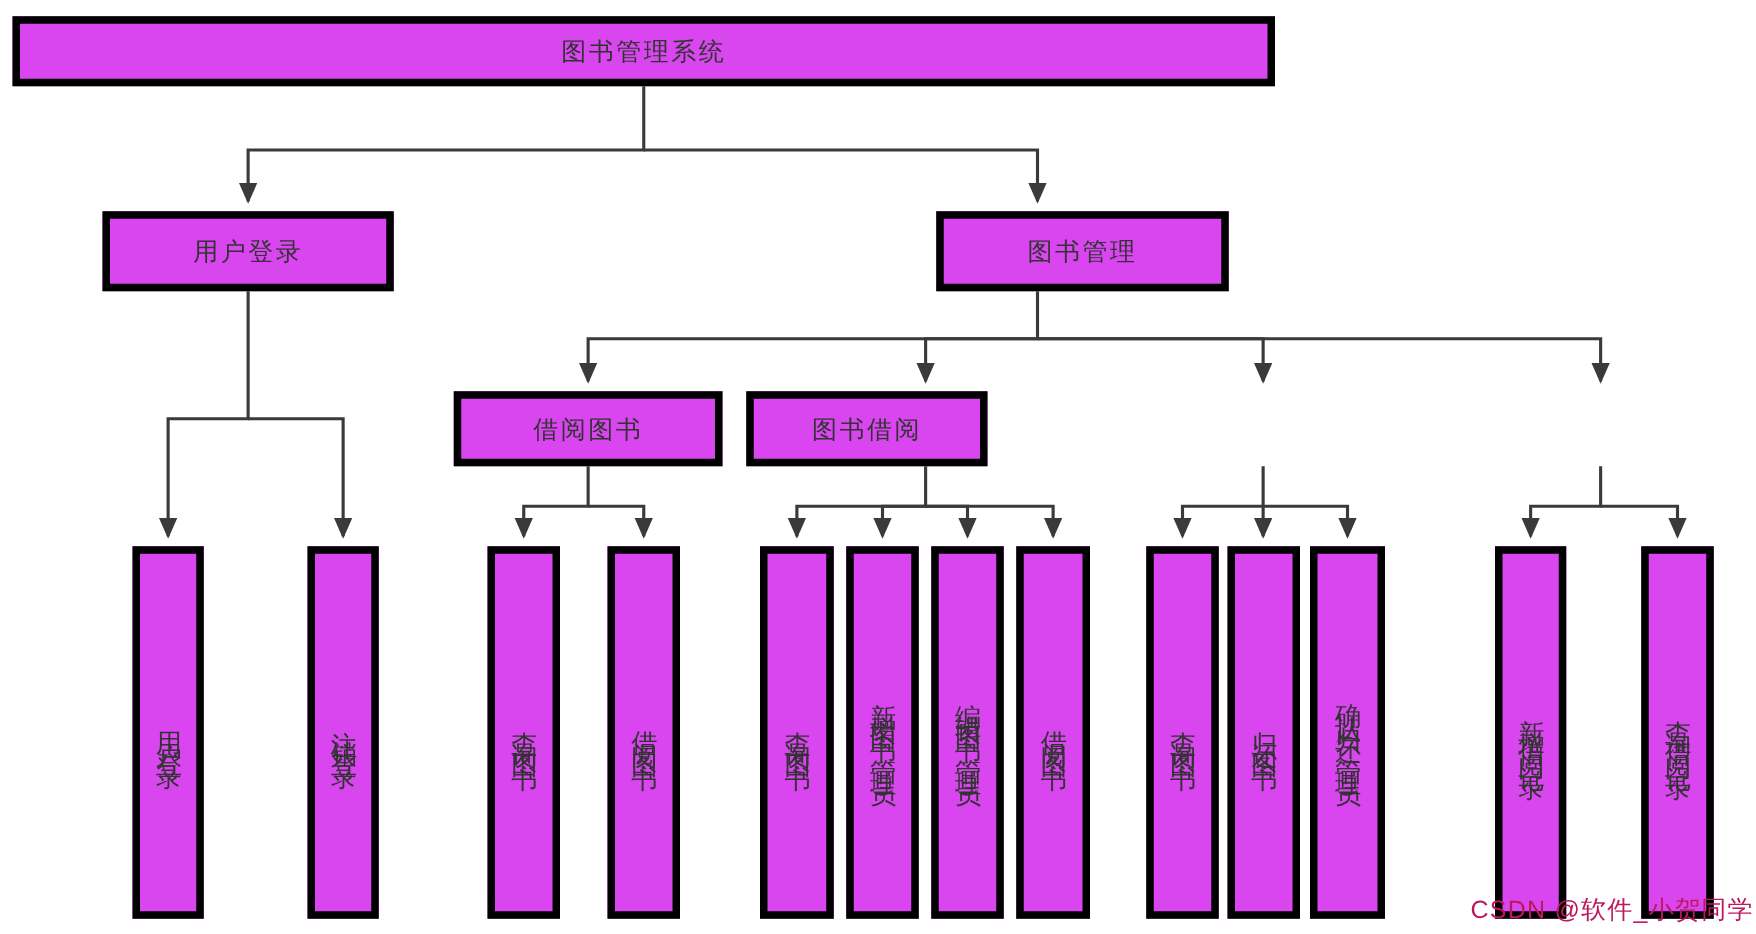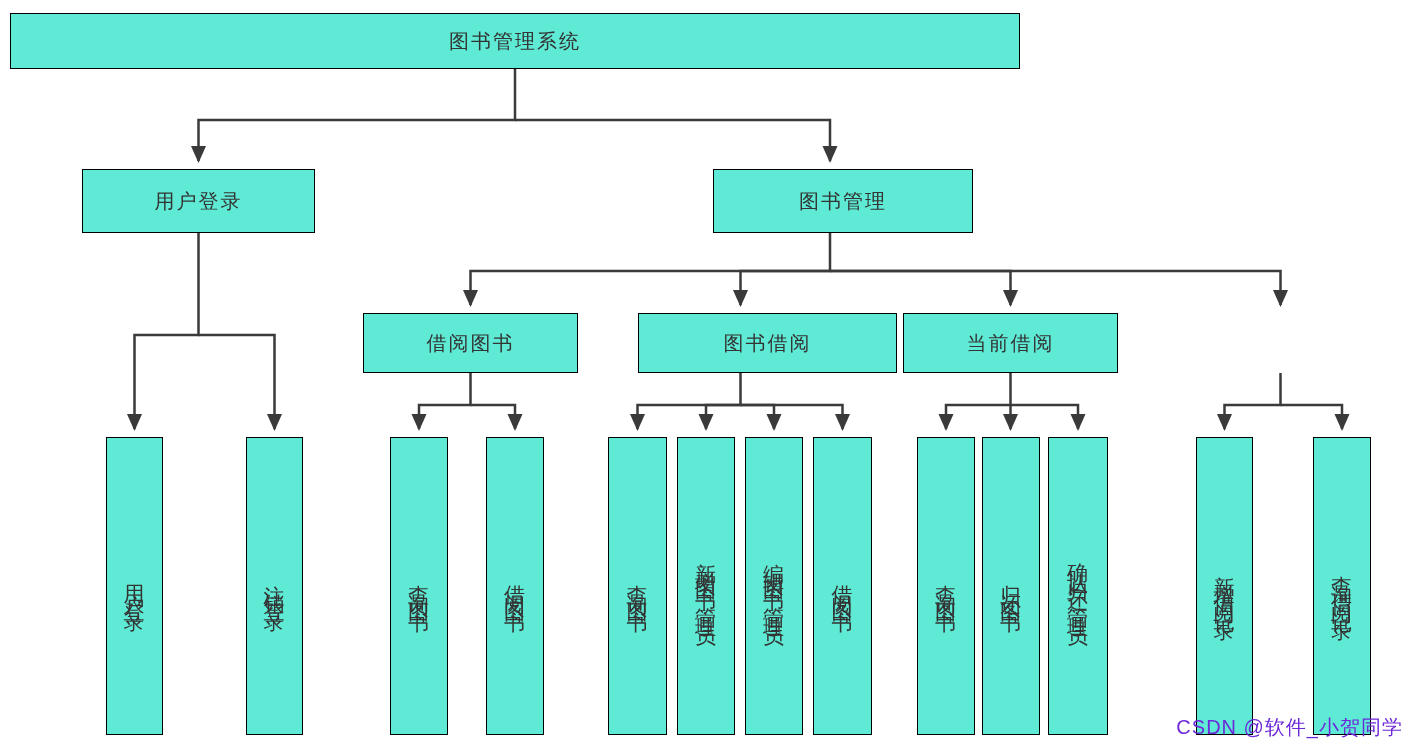--- a/index.html
+++ b/index.html
@@ -7,43 +7,43 @@
     position:relative;
     width:1405px; height:747px;
     background:#ffffff;
     overflow:hidden;
     font-family:"Liberation Sans","DejaVu Sans",sans-serif;
   }
   #connectors { position:absolute; left:0; top:0; z-index:1; }
   .node {
     position:absolute;
     box-sizing:border-box;
-    background:#5eead4;
-    border:1px solid #000000;
+    background:#d946ef;
+    border:6px solid #000000;
     display:flex;
     align-items:center;
     justify-content:center;
     color:#333333;
     z-index:2;
     white-space:nowrap;
   }
   .h { font-size:20px; letter-spacing:2px; }
   .v {
     writing-mode:vertical-rl;
     text-orientation:mixed;
     font-size:21px;
     letter-spacing:9px;
     line-height:1;
     white-space:normal;
   }
   #watermark {
     position:absolute;
     right:2px; top:714px;
     font-size:20px;
-    color:#6d28d9;
+    color:#be185d;
     letter-spacing:1px;
     z-index:3;
   }
 </style>
 </head>
 <body>
 
 <div id="canvas">
 
   <svg id="connectors" width="1405" height="747" viewBox="0 0 1405 747">
@@ -78,25 +78,24 @@
       <path d="M1010.5,405 H1078 V429" marker-end="url(#ah)"></path>
 
       <path d="M1280.5,373 V405 H1224.5 V429" marker-end="url(#ah)"></path>
       <path d="M1280.5,405 H1342 V429" marker-end="url(#ah)"></path>
     </g>
   </svg>
 
   <div class="node h" style="left:10px;top:13px;width:1010px;height:56px">图书管理系统</div>
 
   <div class="node h" style="left:82px;top:169px;width:233px;height:64px">用户登录</div>
-  <div class="node h" style="left:713px;top:169px;width:260px;height:64px">图书管理</div>
+  <div class="node h" style="left:749px;top:169px;width:234px;height:64px">图书管理</div>
 
   <div class="node h" style="left:363px;top:313px;width:215px;height:60px">借阅图书</div>
-  <div class="node h" style="left:638px;top:313px;width:259px;height:60px">图书借阅</div>
-  <div class="node h" style="left:903px;top:313px;width:215px;height:60px">当前借阅</div>
+  <div class="node h" style="left:597px;top:313px;width:193px;height:60px">图书借阅</div>
 
   <div class="node v" style="left:106px;top:437px;width:57px;height:298px">用户登录</div>
   <div class="node v" style="left:246px;top:437px;width:57px;height:298px">注销登录</div>
 
   <div class="node v" style="left:390px;top:437px;width:58px;height:298px">查询图书</div>
   <div class="node v" style="left:486px;top:437px;width:58px;height:298px">借阅图书</div>
 
   <div class="node v" style="left:608px;top:437px;width:59px;height:298px">查询图书</div>
   <div class="node v" style="left:677px;top:437px;width:58px;height:298px">新增图书（管理员）</div>
   <div class="node v" style="left:745px;top:437px;width:58px;height:298px">编辑图书（管理员）</div>

